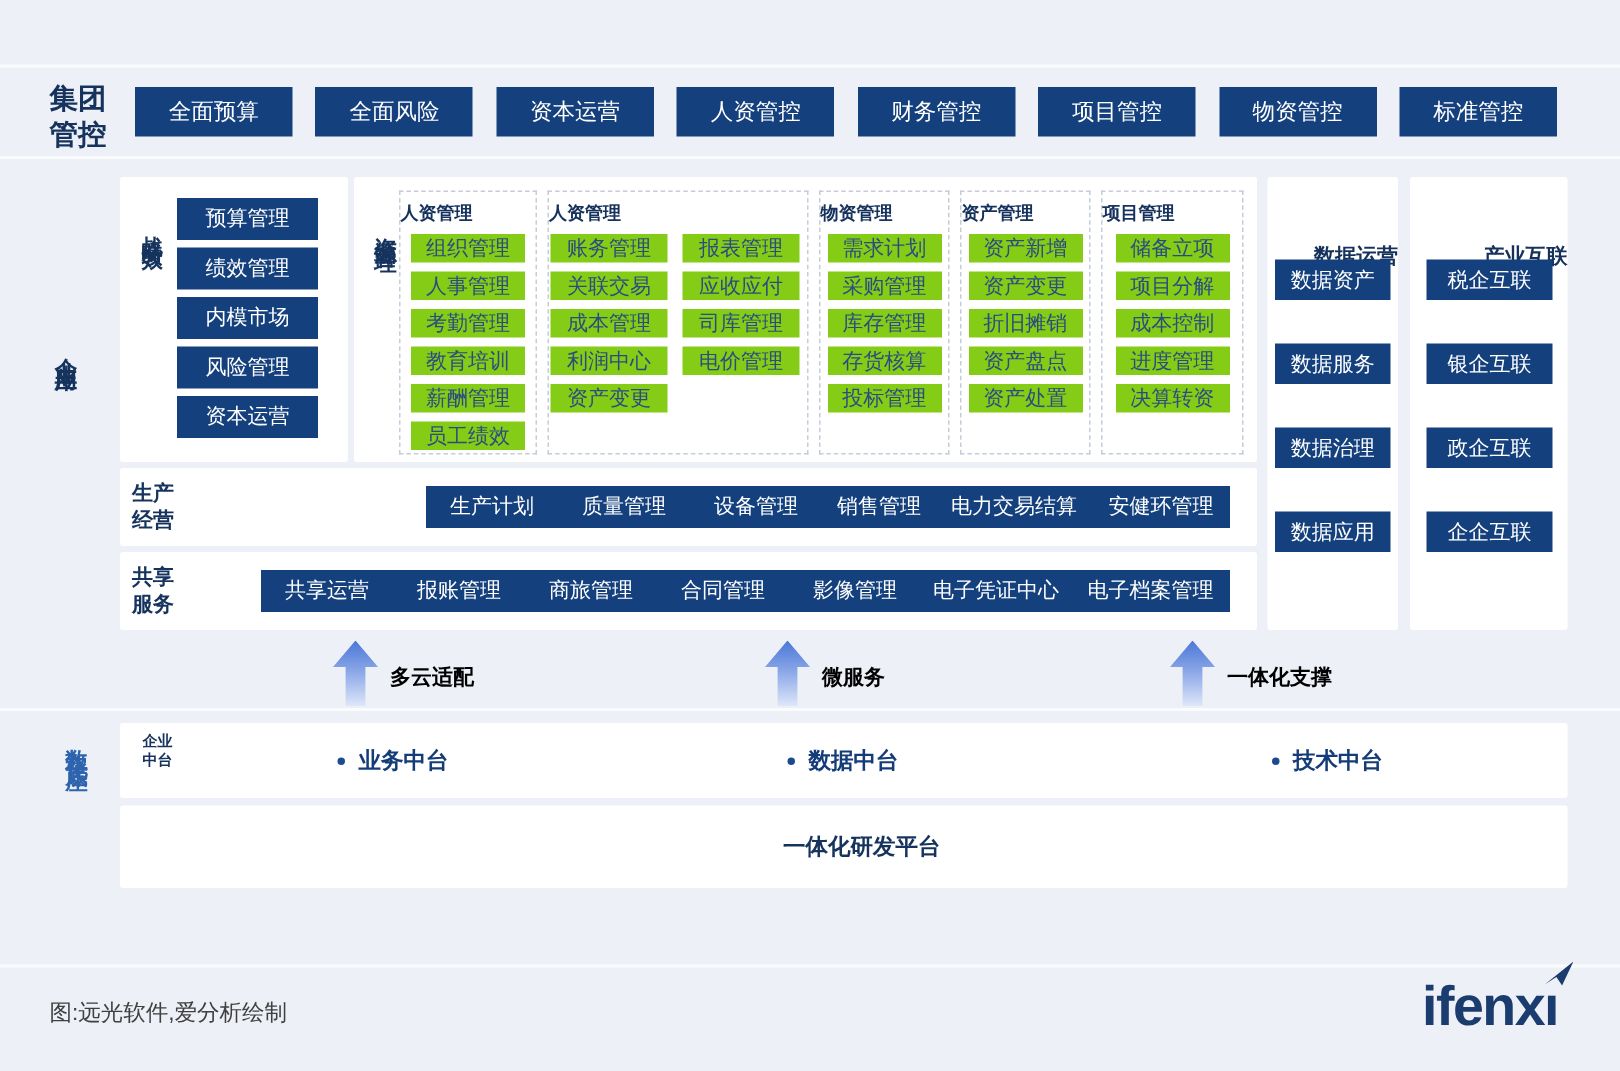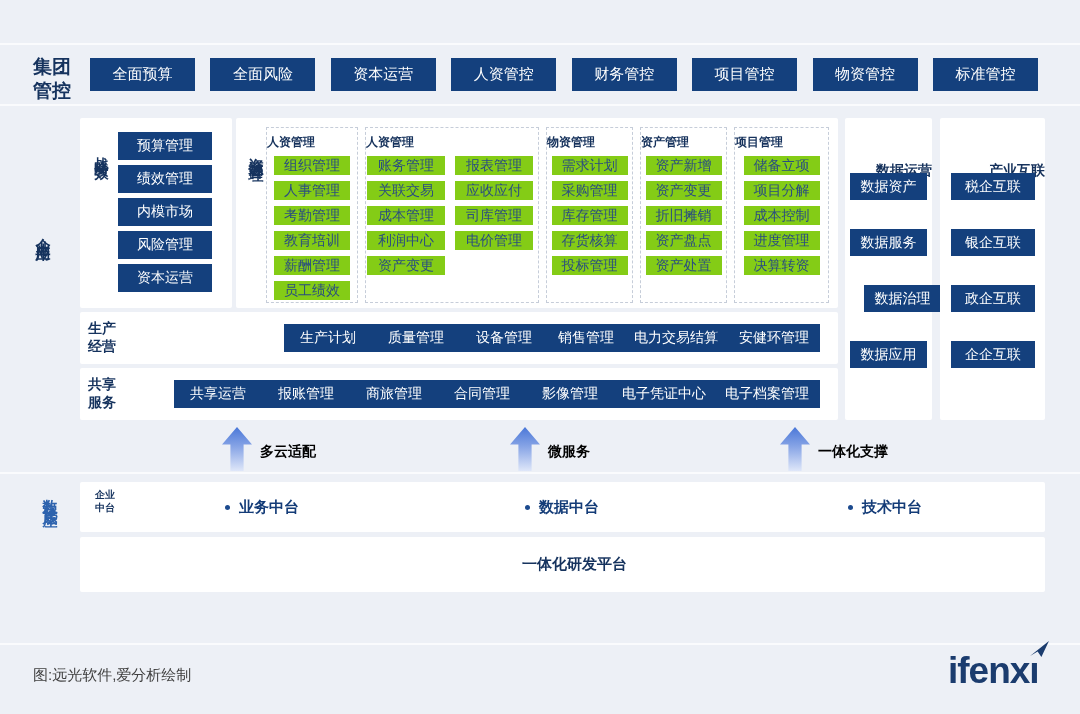--- a/index.html
+++ b/index.html
@@ -183,21 +183,21 @@
       <div class="btn-dark" style="width:88px">影像管理</div>
       <div class="btn-dark" style="width:100px">电子凭证中心</div>
       <div class="btn-dark" style="width:106px">电子档案管理</div>
     </div>
   </div>
 
   <div class="card" style="left:845px;top:118px;width:87px;height:302px">
     <div class="rail-title">数据运营</div>
     <div class="btn-dark rail-btn" style="left:5px;width:77px;top:55px">数据资产</div>
     <div class="btn-dark rail-btn" style="left:5px;width:77px;top:111px">数据服务</div>
-    <div class="btn-dark rail-btn" style="left:19px;width:77px;top:167px">数据治理</div>
+    <div class="btn-dark rail-btn" style="left:5px;width:77px;top:167px">数据治理</div>
     <div class="btn-dark rail-btn" style="left:5px;width:77px;top:223px">数据应用</div>
   </div>
 
   <div class="card" style="left:940px;top:118px;width:105px;height:302px">
     <div class="rail-title">产业互联</div>
     <div class="btn-dark rail-btn" style="left:11px;width:84px;top:55px">税企互联</div>
     <div class="btn-dark rail-btn" style="left:11px;width:84px;top:111px">银企互联</div>
     <div class="btn-dark rail-btn" style="left:11px;width:84px;top:167px">政企互联</div>
     <div class="btn-dark rail-btn" style="left:11px;width:84px;top:223px">企企互联</div>
   </div>

